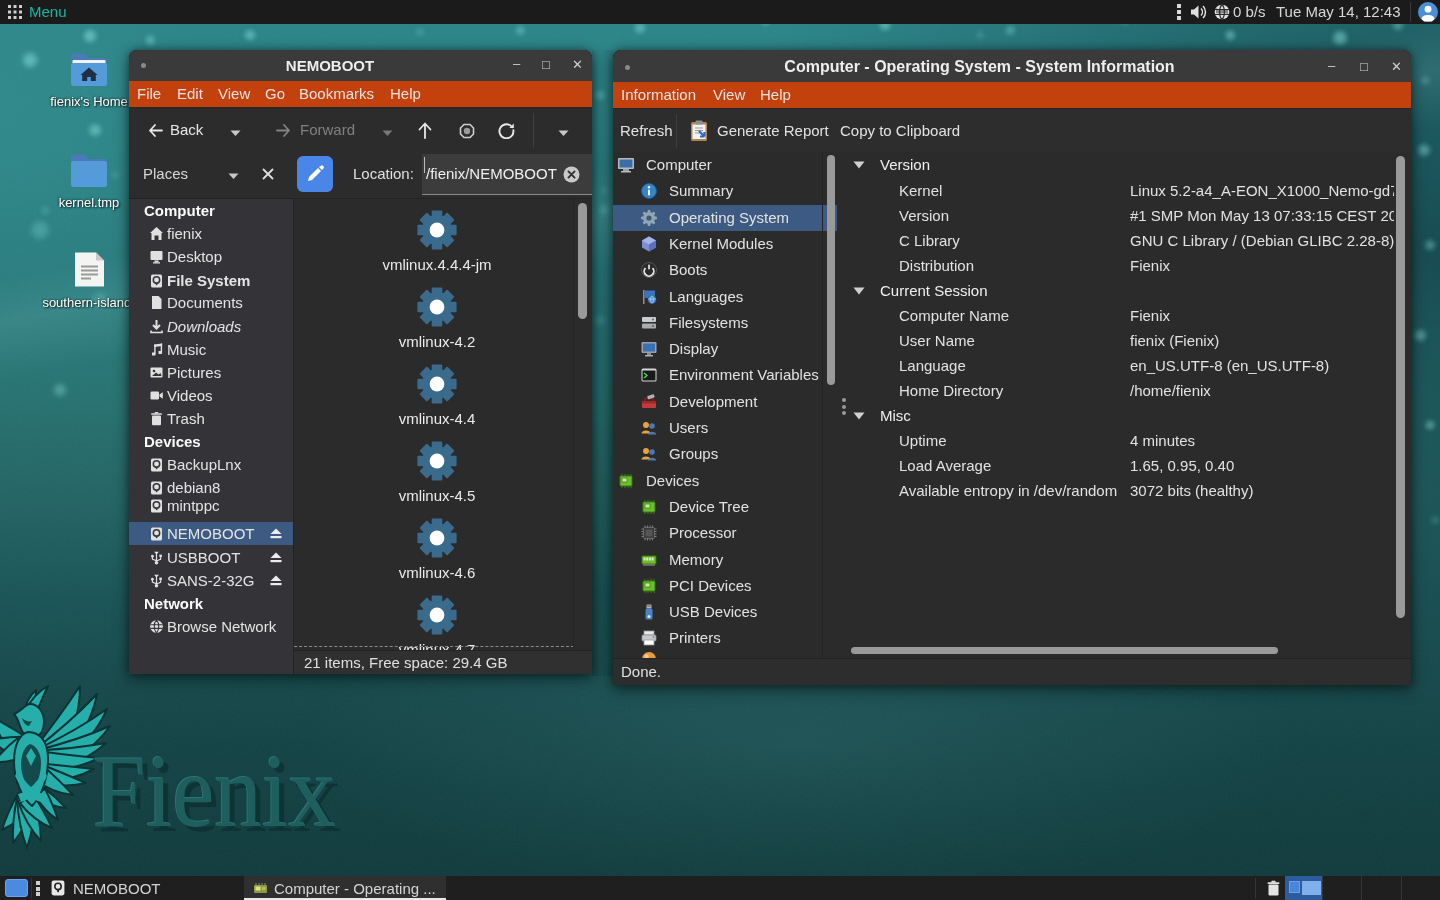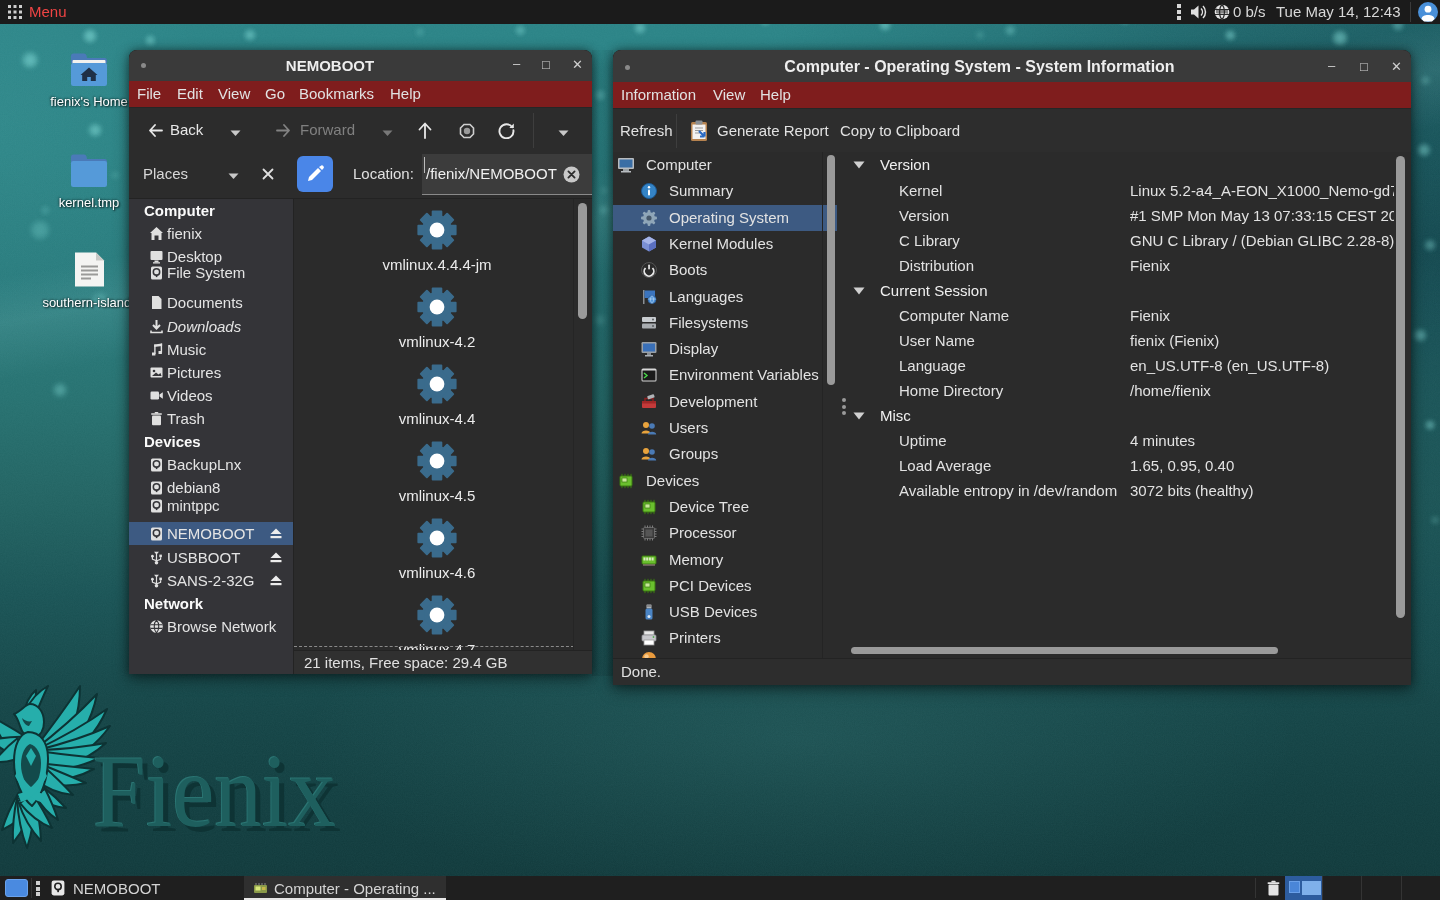--- a/index.html
+++ b/index.html
@@ -18,38 +18,38 @@
   linear-gradient(180deg, #2b8386 0%, #2b8386 5%, #2a8183 17%, #28797b 33%, #277170 44%, #226261 56%, #1a5355 66%, #154547 78%, #123e40 88%, #113a3c 96%, #103739 100%);
 }
 #wallstreaks { position:absolute; top:0; left:0; width:1440px; height:900px;
  background:
   linear-gradient(170deg, rgba(255,255,255,0) 24%, rgba(185,242,238,.10) 28%, rgba(255,255,255,0) 33%);
 }
 .bokeh { position:absolute; border-radius:50%; filter:blur(2.5px); }
 
 
 #panel { position:absolute; top:0; left:0; width:1440px; height:24px; background:#1b1b1b; color:#d6d6d6; }
-#panel .menu-txt { position:absolute; left:29px; top:3px; font-size:15px; color:#ef4444;}
+#panel .menu-txt { position:absolute; left:29px; top:3px; font-size:15px; color:#14b8a6;}
 #panel .clock { position:absolute; left:1276px; top:3px; font-size:15px; color:#d8d8d8;}
 #panel .bps { position:absolute; left:1233px; top:3px; font-size:15px; color:#d8d8d8;}
 #panel .psep { position:absolute; left:1410px; top:2px; width:1px; height:20px; background:#3a3a3a; }
 
 
 #taskbar { position:absolute; top:876px; left:0; width:1440px; height:24px; background:#1f1f1f; }
 .tsep { position:absolute; top:2px; width:1px; height:20px; background:#343434; }
 .taskbtn { position:absolute; top:0; height:24px; color:#d4d4d4; font-size:15px; }
 #task2 { background:#2f2f2f; border-bottom:2px solid #e8e8e8; }
 
 
 .win { position:absolute; background:#2b2b2b; border-radius:8px 8px 0 0; outline:1px solid rgba(12,12,12,.75); outline-offset:-1px;
   box-shadow:0 5px 16px rgba(0,0,0,.42), 0 0 9px rgba(0,0,0,.40); }
 .titlebar { position:absolute; left:0; top:0; width:100%; background:#3a3a3a; border-radius:8px 8px 0 0; }
 .titletxt { position:absolute; width:100%; text-align:center; font-weight:bold; font-size:15px; color:#eeeeee; }
 .winbtn { position:absolute; color:#d0d0d0; font-size:13px; }
-.menubar { position:absolute; left:0; width:100%; background:#7f1d1d; color:#e2e2e2; font-size:15px; }
+.menubar { position:absolute; left:0; width:100%; background:#c2410c; color:#e2e2e2; font-size:15px; }
 .menubar span { position:absolute; top:4px; }
 .windot { position:absolute; width:5px; height:5px; border-radius:50%; background:#8a8a8a; }
 
 
 #nemo { left:129px; top:50px; width:463px; height:624px; }
 #nemo .toolbar { position:absolute; left:0; top:57px; width:100%; height:45px; background:#2c2c2c; border-top:1px solid #262626;}
 #nemo .locrow { position:absolute; left:0; top:102px; width:100%; height:46px; background:#2c2c2c; }
 #nemo .sidebar { position:absolute; left:0; top:148px; width:164px; height:476px; background:#343438; border-top:1px solid #232323; font-size:15px; color:#e4e4e4; }
 #nemo .fileview { position:absolute; left:164px; top:148px; width:299px; height:452px; background:#2b2b2b; border-top:1px solid #232323; border-left:1px solid #232323;}
 #nemo .statusbar { position:absolute; left:164px; top:600px; width:299px; height:24px; background:#303030; border-top:1px solid #232323; border-left:1px solid #232323; color:#e0e0e0; font-size:15px; }
@@ -334,21 +334,21 @@
         <span class="lbl">fienix</span>
       </div>
       <div class="srow" style="top:46.2px;">
         <svg class="sicon" width="15" height="15" viewBox="0 0 15 15">
           <rect x="1.5" y="2" width="12" height="9" rx="1" fill="#e0e0e0"></rect>
           <rect x="5.5" y="11.5" width="4" height="1.6" fill="#e0e0e0"></rect>
           <rect x="4" y="13.2" width="7" height="1.3" fill="#e0e0e0"></rect>
         </svg>
         <span class="lbl">Desktop</span>
       </div>
-      <div class="srow" style="top:62px;">
+      <div class="srow" style="top:70px;font-weight:bold;">
         <svg class="sicon" width="15" height="15" viewBox="0 0 15 15">
           <rect x="2" y="1.5" width="11" height="13" rx="1.5" fill="#e0e0e0"></rect>
           <circle cx="7.5" cy="7" r="3.2" fill="none" stroke="#343438" stroke-width="1.5"></circle>
           <rect x="6.8" y="9.5" width="1.6" height="2.6" fill="#343438"></rect>
         </svg>
         <span class="lbl">File System</span>
       </div>
       <div class="srow" style="top:92.4px;">
         <svg class="sicon" width="15" height="15" viewBox="0 0 15 15">
           <path d="M3 1 L9.5 1 L12.5 4 L12.5 14 L3 14 Z" fill="#e0e0e0"></path>

